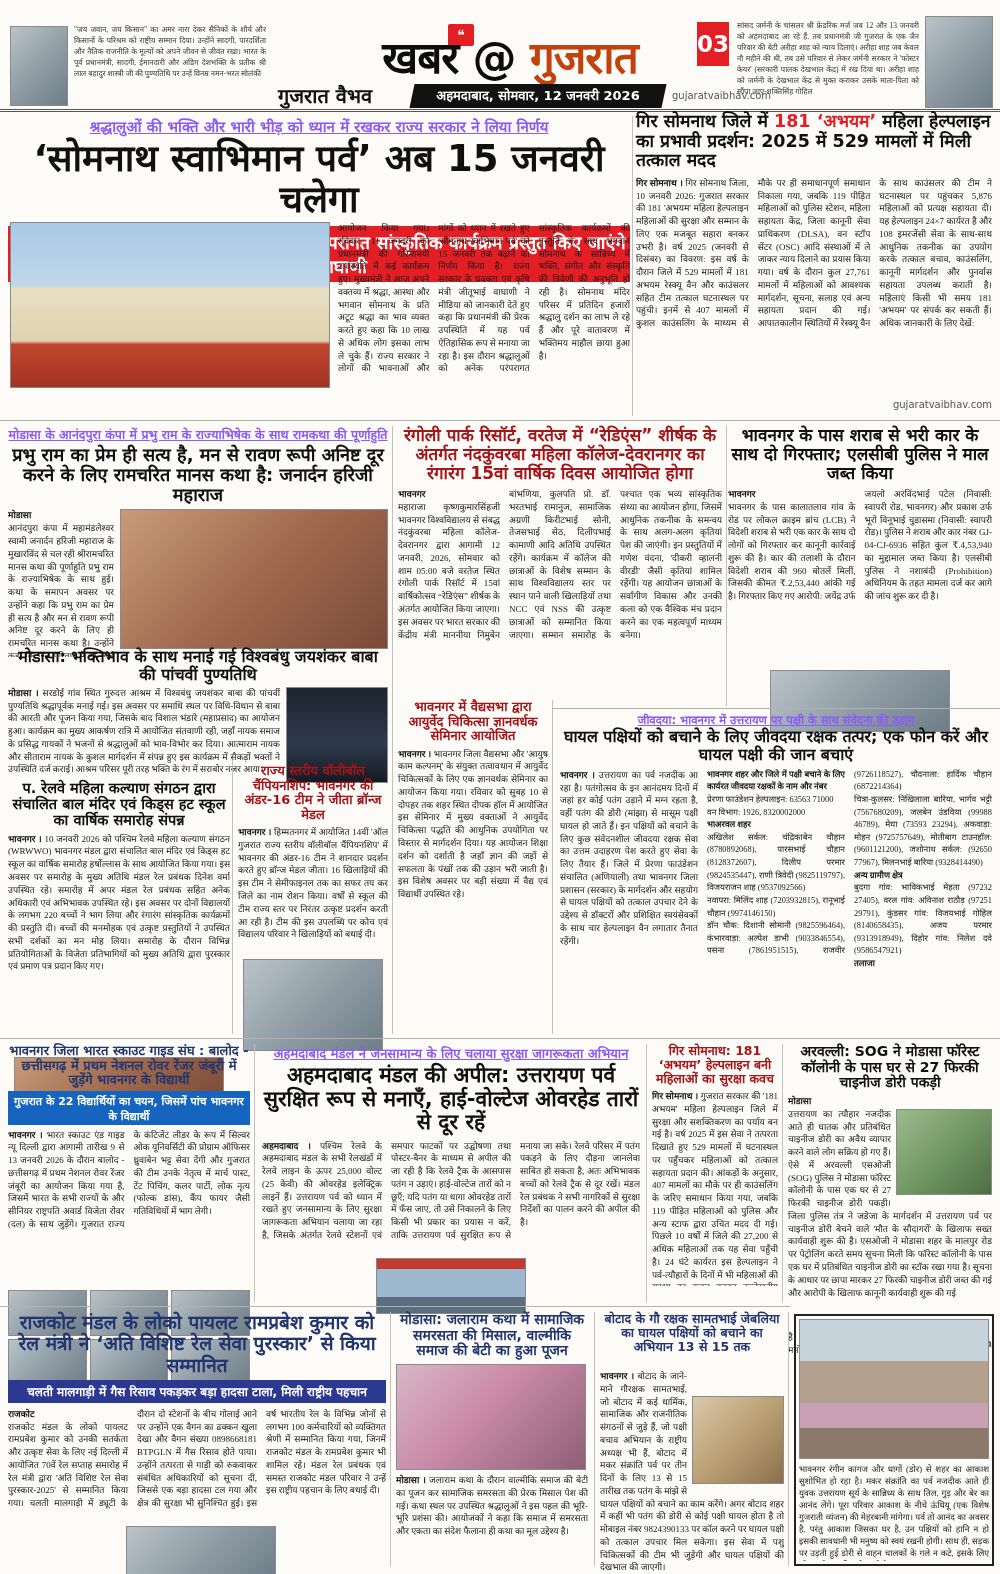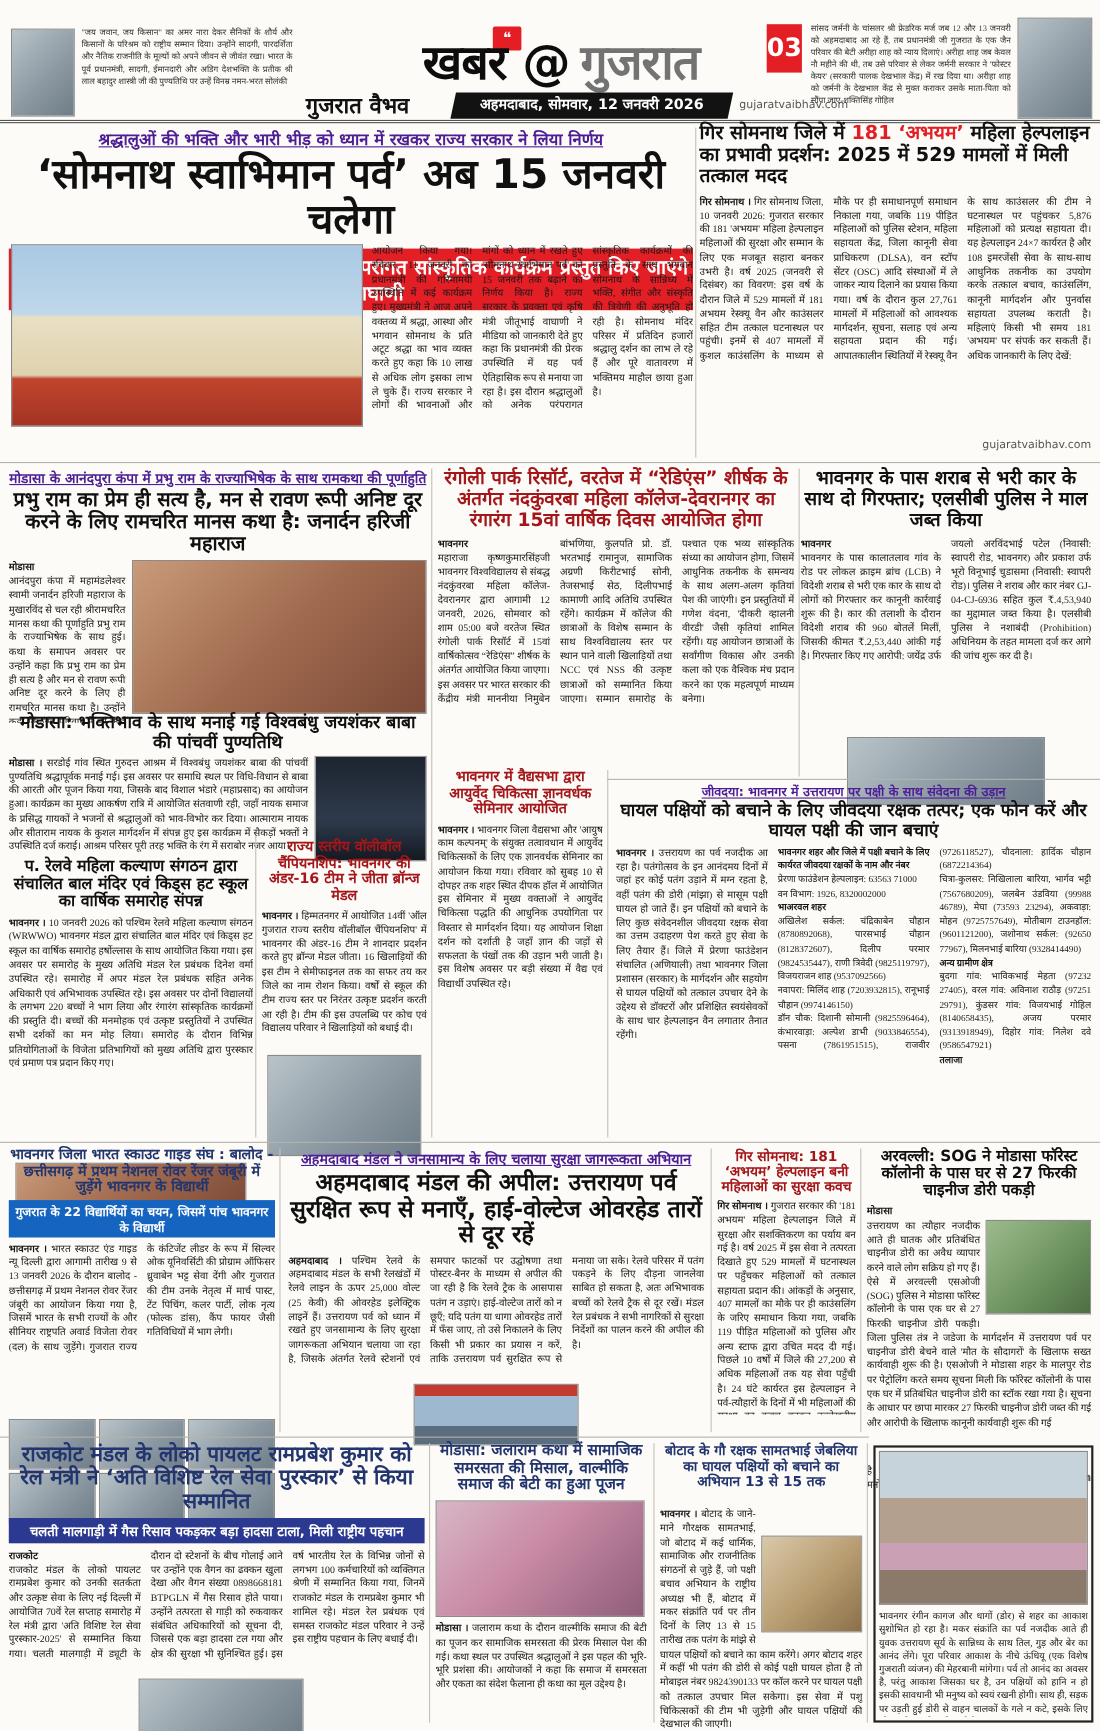--- a/index.html
+++ b/index.html
@@ -14,21 +14,21 @@
   .ph-warm{ background:linear-gradient(135deg,#d9c9a8,#b79b6f 55%,#8a6f4a); }
   .ph-night{ background:linear-gradient(180deg,#1d2430,#2e3a4c 60%,#141a22); }
   .ph-event{ background:linear-gradient(135deg,#c99b7a,#a06a4e 50%,#7c4a38); }
   .ph-green{ background:linear-gradient(135deg,#9dbb8d,#6e9460 55%,#4d6e44); }
   .ph-pink{ background:linear-gradient(135deg,#d8b7c6,#c98aa6 45%,#8f5e77); }
   .temple-photo{
     background:linear-gradient(180deg,#aac9e4 0%,#bfd7ea 38%,#e9dfc4 40%,#dfd2ae 72%,#c1452e 74%,#a33323 100%);
     border:1px solid #888;
   }
   .headline{ font-family:"DejaVu Sans","Liberation Sans",sans-serif; font-weight:700; color:#101010; line-height:1.12; text-align:center; }
-  .kicker{ font-family:"DejaVu Sans","Liberation Sans",sans-serif; font-weight:700; color:#4c1d95; text-align:center; text-decoration:underline; }
+  .kicker{ font-family:"DejaVu Sans","Liberation Sans",sans-serif; font-weight:700; color:#8b5cf6; text-align:center; text-decoration:underline; }
   .banner-red{ background:#e31e25; color:#fff; font-family:"DejaVu Sans",sans-serif; font-weight:700; text-align:center; }
   .banner-navy{ background:#2b3990; color:#fff; font-family:"DejaVu Sans",sans-serif; font-weight:700; text-align:center; }
   .banner-blue{ background:#1565c0; color:#fff; font-family:"DejaVu Sans",sans-serif; font-weight:700; text-align:center; }
   .body-txt{ font-size:9px; line-height:1.42; text-align:justify; color:#181818; overflow:hidden; }
   .body-txt b{ font-weight:700; }
   .cols3{ column-count:3; column-gap:9px; }
   .cols2{ column-count:2; column-gap:9px; }
   .maroon{ color:#a4161a; }
   .navy{ color:#22356f; }
   .site{ color:#555; font-family:"DejaVu Sans",sans-serif; font-size:10px; }
@@ -43,21 +43,21 @@
 </head>
 <body>
 
 <div class="page">
 
   <div class="abs" style="left:0;top:0;width:1000px;height:112px;border-bottom:3px double #555;">
     <div class="abs ph" style="left:10px;top:26px;width:58px;height:80px;"></div>
     <div class="abs note-txt" style="left:74px;top:24px;width:192px;height:84px;overflow:hidden;">"जय जवान, जय किसान" का अमर नारा देकर सैनिकों के शौर्य और किसानों के परिश्रम को राष्ट्रीय सम्मान दिया। उन्होंने सादगी, पारदर्शिता और नैतिक राजनीति के मूल्यों को अपने जीवन से जीवंत रखा। भारत के पूर्व प्रधानमंत्री, सादगी, ईमानदारी और अडिग देशभक्ति के प्रतीक श्री लाल बहादुर शास्त्री जी की पुण्यतिथि पर उन्हें विनम्र नमन-भरत सोलंकी</div>
     <div class="abs" style="left:448px;top:24px;width:26px;height:22px;background:#e31e25;color:#fff;font-size:14px;text-align:center;line-height:22px;border-radius:2px;font-family:'DejaVu Sans',sans-serif;">❝</div>
     <div class="abs" style="left:330px;top:36px;width:360px;text-align:center;font-family:'DejaVu Sans',sans-serif;font-weight:900;font-size:44px;letter-spacing:-1px;line-height:1;">
-      <span style="color:#0d0d0d;">खबर @</span><span style="color:#737373;font-family:Liberation Serif, serif;"> गुजरात</span>
+      <span style="color:#0d0d0d;">खबर @</span><span style="color:#c2410c;"> गुजरात</span>
     </div>
     <div class="abs" style="left:278px;top:82px;font-family:'DejaVu Sans',sans-serif;font-weight:800;font-size:20px;color:#111;">गुजरात वैभव</div>
     <div class="abs" style="left:412px;top:84px;width:252px;height:24px;background:#121212;transform:skewX(-12deg);">
       <span style="display:block;transform:skewX(12deg);color:#fff;font-family:'DejaVu Sans',sans-serif;font-weight:700;font-size:13px;text-align:center;line-height:24px;">अहमदाबाद, सोमवार, 12 जनवरी 2026</span>
     </div>
     <a class="abs site" style="left:672px;top:90px;text-decoration:none;">gujaratvaibhav.com</a>
     <div class="abs" style="left:697px;top:22px;width:32px;height:44px;background:#e31e25;color:#fff;font-family:'DejaVu Sans',sans-serif;font-weight:900;font-size:23px;text-align:center;line-height:44px;">03</div>
     <div class="abs note-txt" style="left:737px;top:20px;width:182px;height:88px;overflow:hidden;">सांसद जर्मनी के चांसलर श्री फ्रेडरिक मर्ज जब 12 और 13 जनवरी को अहमदाबाद आ रहे हैं, तब प्रधानमंत्री जी गुजरात के एक जैन परिवार की बेटी अरीहा शाह को न्याय दिलाएं। अरीहा शाह जब केवल नौ महीने की थी, तब उसे परिवार से लेकर जर्मनी सरकार ने 'फोस्टर केयर' (सरकारी पालक देखभाल केंद्र) में रख दिया था। अरीहा शाह को जर्मनी के देखभाल केंद्र से मुक्त कराकर उसके माता-पिता को सौंपा जाए-शक्तिसिंह गोहिल</div>
     <div class="abs ph" style="left:925px;top:16px;width:68px;height:92px;"></div>
   </div>

